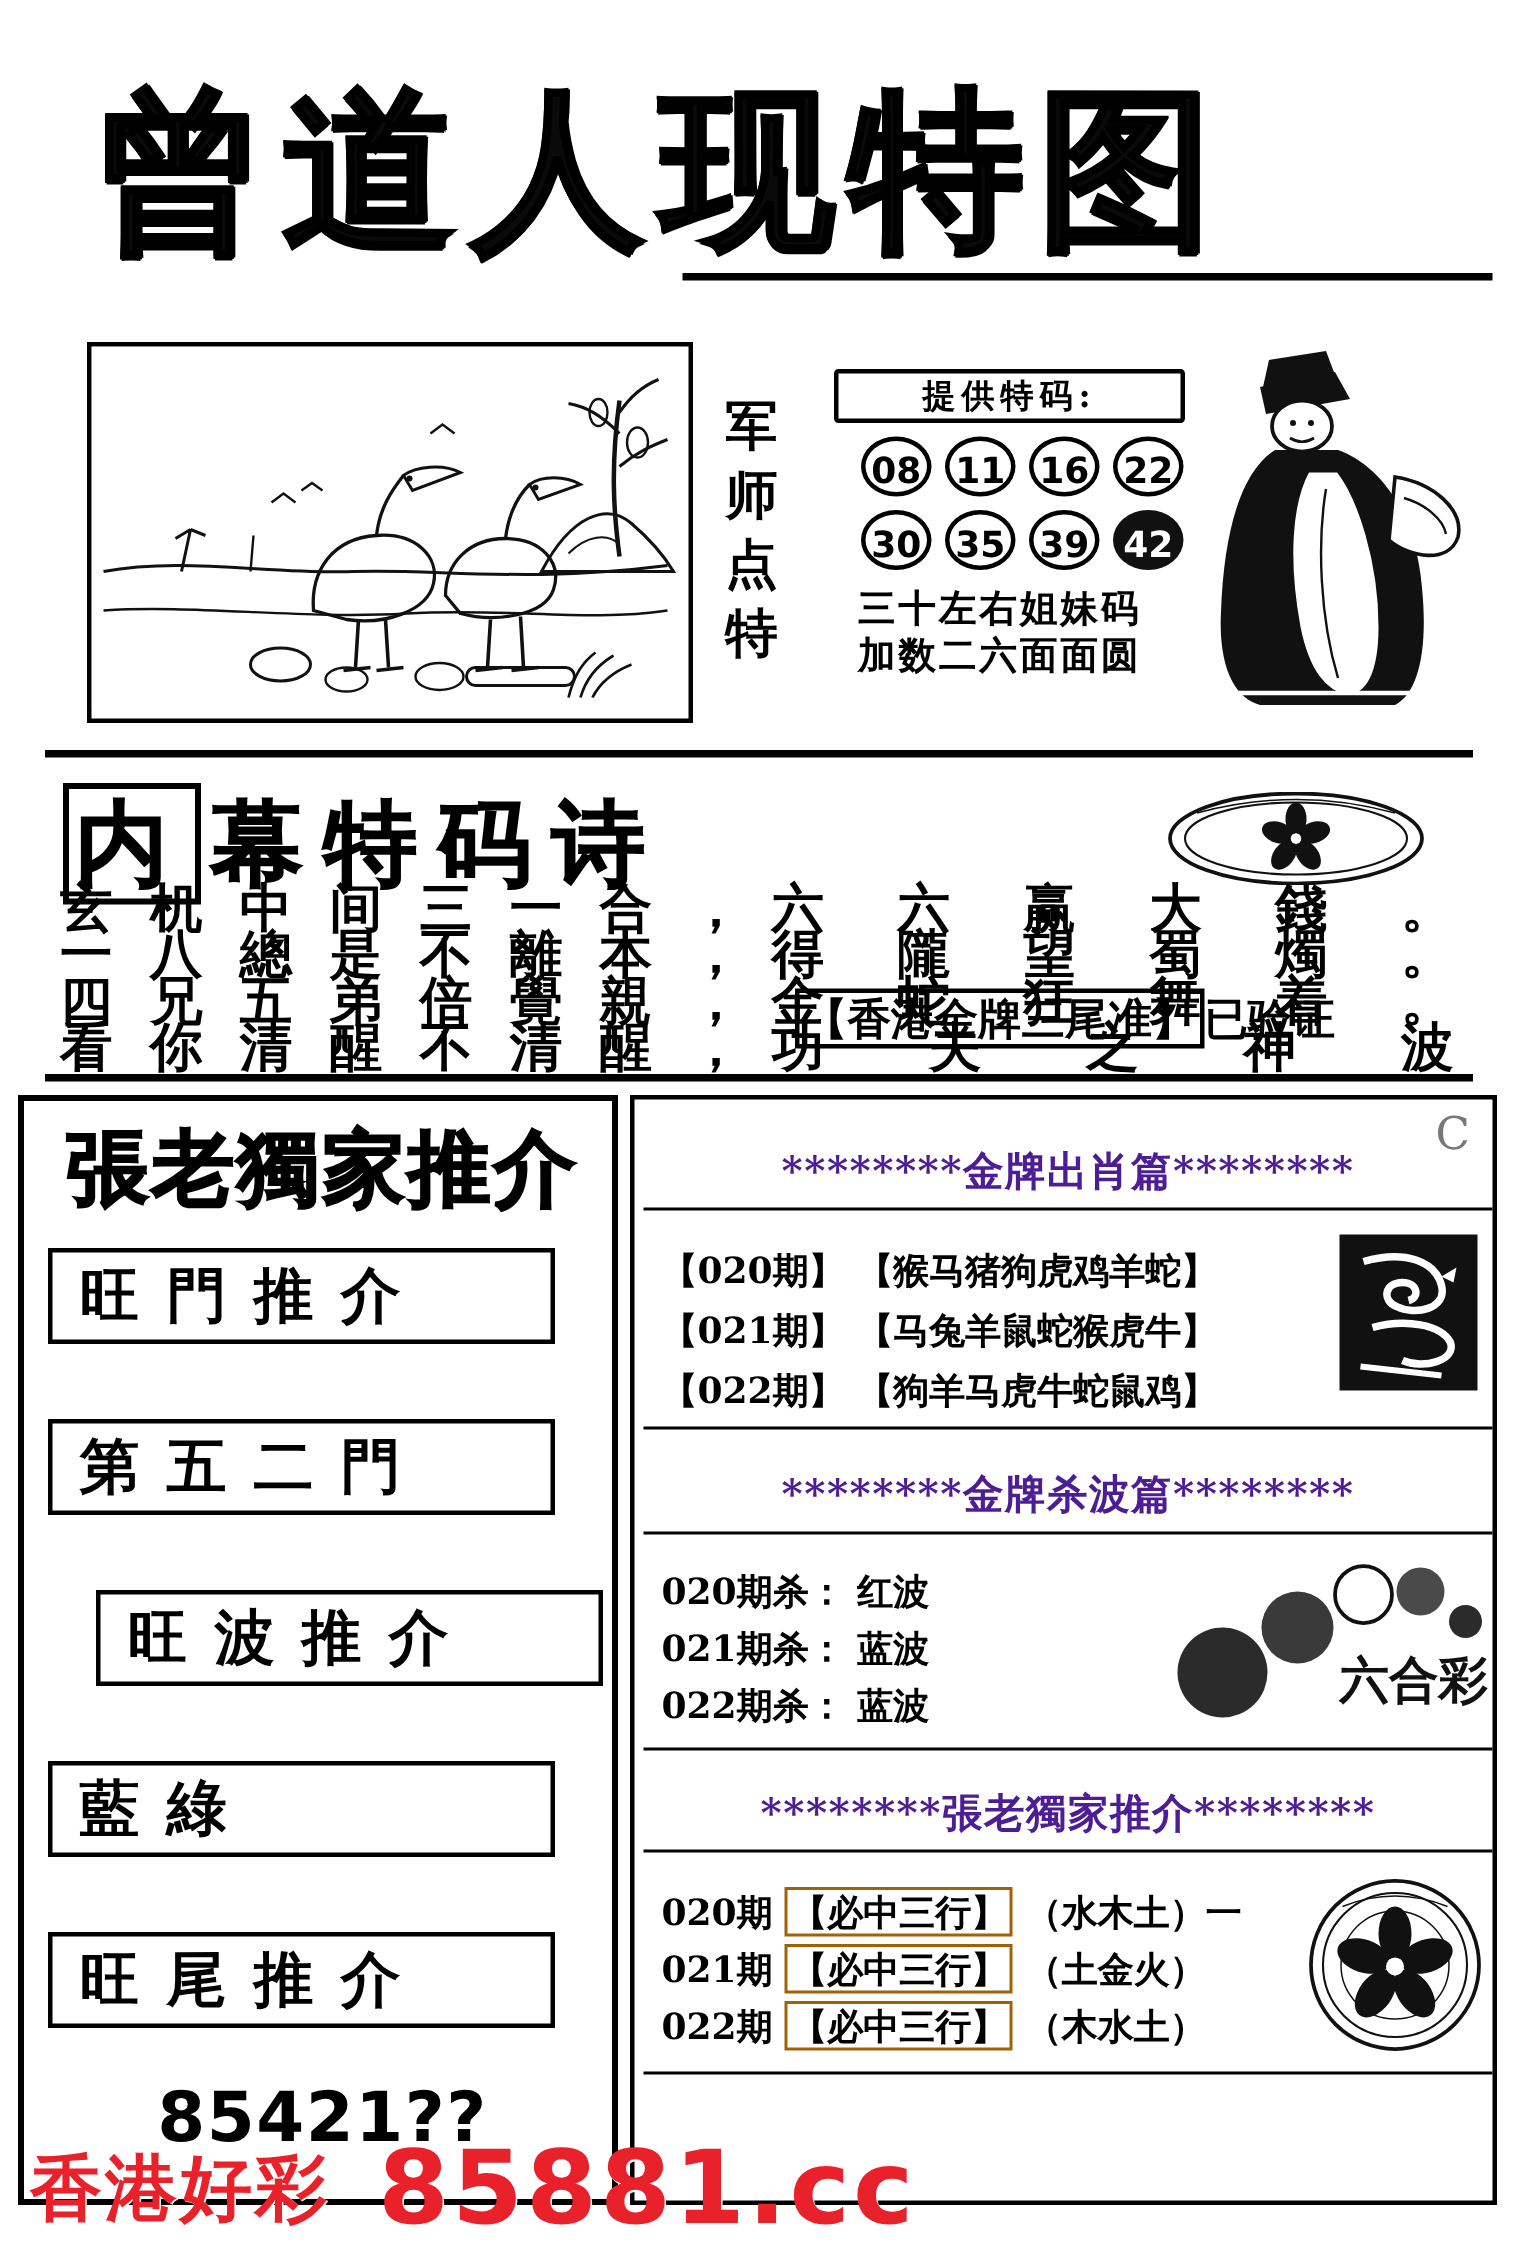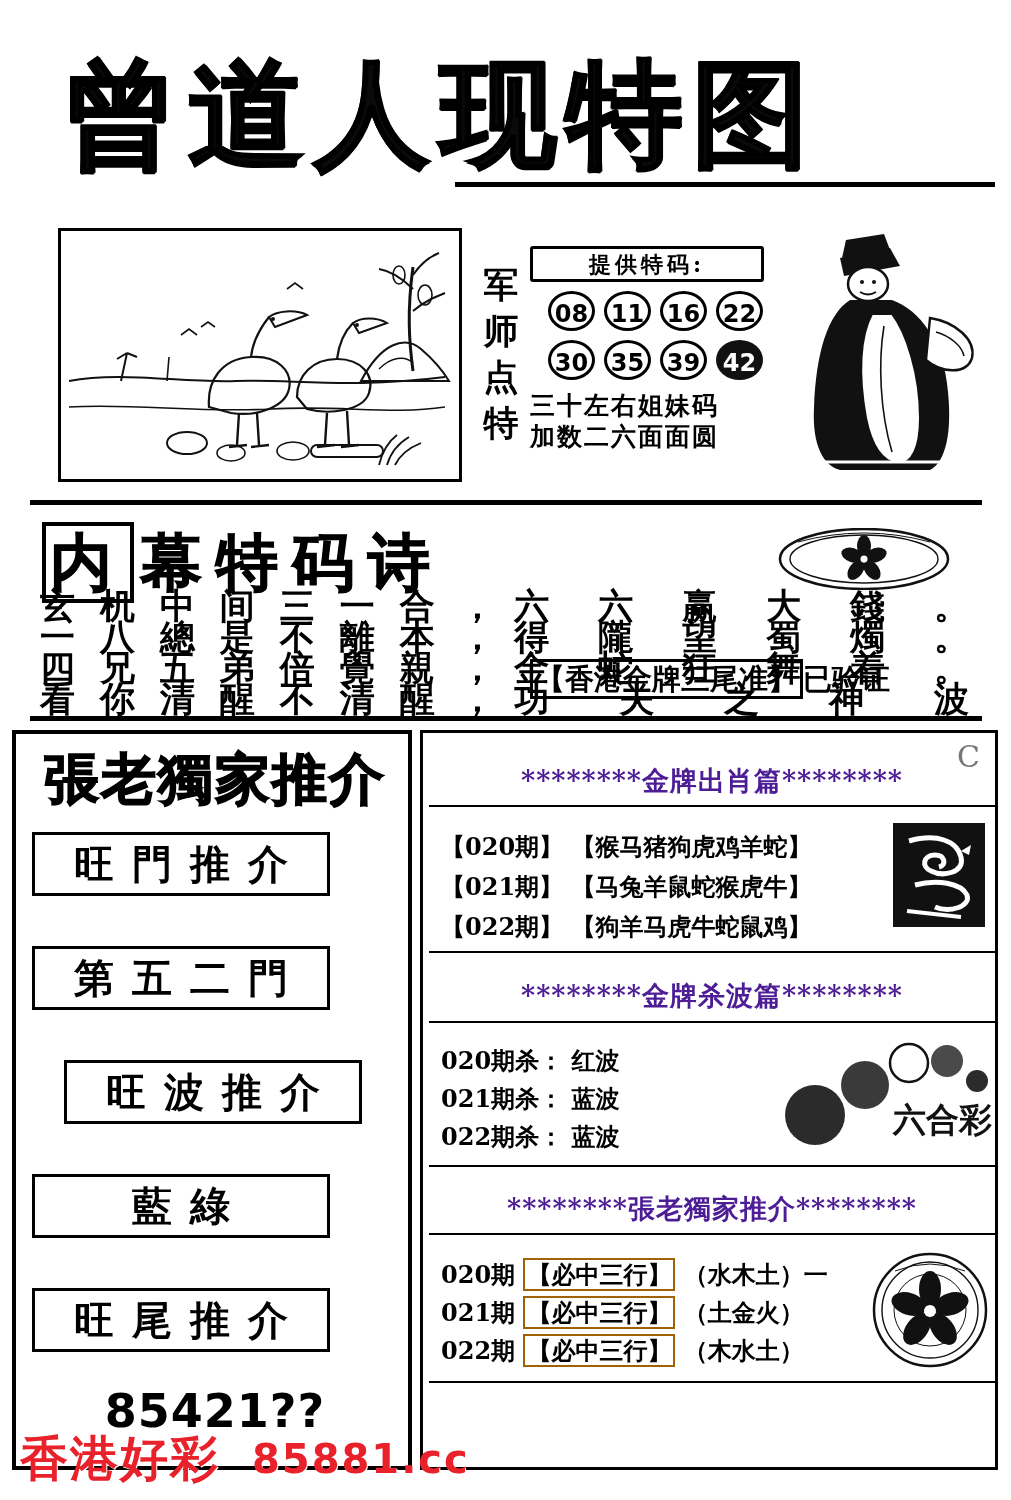--- a/index.html
+++ b/index.html
@@ -67,21 +67,21 @@
     font-weight: 900;
     font-size: 35px;
     line-height: 46px;
     color: #000;
     text-align: center;
     letter-spacing: 0px;
   }
 
   .code-panel {
     position: absolute;
-    left: 530px; top: 246px;
+    left: 556px; top: 246px;
     width: 245px;
   }
   .code-head {
     position: relative;
     width: 228px;
     height: 30px;
     border: 3px solid #000;
     border-radius: 3px;
     font-family: "DejaVu Serif", "Liberation Serif", serif;
     font-weight: 900;
@@ -117,20 +117,21 @@
     border-color: #111;
   }
   .code-note {
     margin-top: 10px;
     font-family: "DejaVu Serif", "Liberation Serif", serif;
     font-weight: 700;
     font-size: 25px;
     line-height: 31px;
     letter-spacing: 2px;
     color: #000;
+    margin-left: 16px;
   }
 
   .sage {
     position: absolute;
     left: 780px; top: 222px;
     width: 200px; height: 258px;
   }
 
   .divider-thick {
     position: absolute;
@@ -203,29 +204,28 @@
     font-size: 55px;
     line-height: 66px;
     letter-spacing: 2px;
     color: #000;
     white-space: nowrap;
     -webkit-text-stroke: 1.5px #000;
   }
   .lrow {
     position: absolute;
     left: 16px;
-    width: 298px;
+    width: 338px;
     height: 64px;
     border: 3px solid #000;
     box-sizing: border-box;
     font-family: "DejaVu Serif", "Liberation Serif", serif;
     font-weight: 900;
     font-size: 40px;
     line-height: 58px;
-    text-align: center;
     letter-spacing: 18px;
     text-indent: 18px;
     color: #000;
     background: #fff;
   }
   .lrow.r1 { top: 98px; }
   .lrow.r2 { top: 212px; }
   .lrow.r3 { top: 326px; margin-left: 32px; }
   .lrow.r4 { top: 440px; }
   .lrow.r5 { top: 554px; }
@@ -358,21 +358,21 @@
     font-family: "DejaVu Serif", "Liberation Serif", serif;
     font-weight: 900;
     font-size: 48px;
     color: #e8212a;
     letter-spacing: 2px;
     text-shadow: 1px 1px 0 #fff;
   }
   .wm-num {
     font-family: "DejaVu Sans", sans-serif;
     font-weight: 900;
-    font-size: 40px;
+    font-size: 68px;
     color: #e8212a;
     letter-spacing: 2px;
     text-shadow: 1px 1px 0 #fff;
   }
 </style>
 </head>
 <body>
 
 <div class="page">
 

